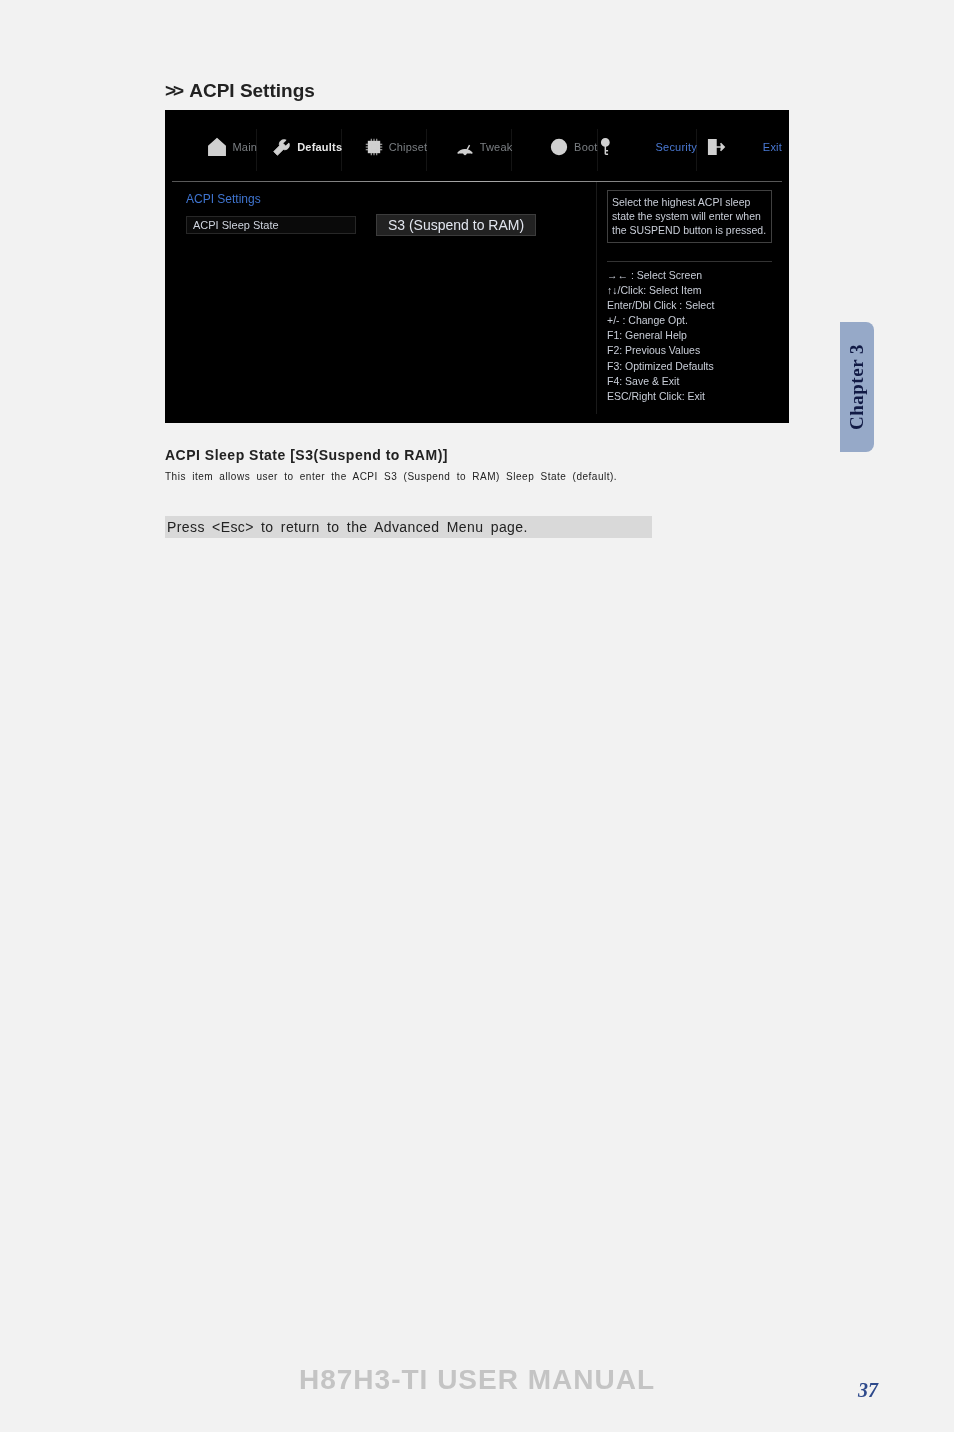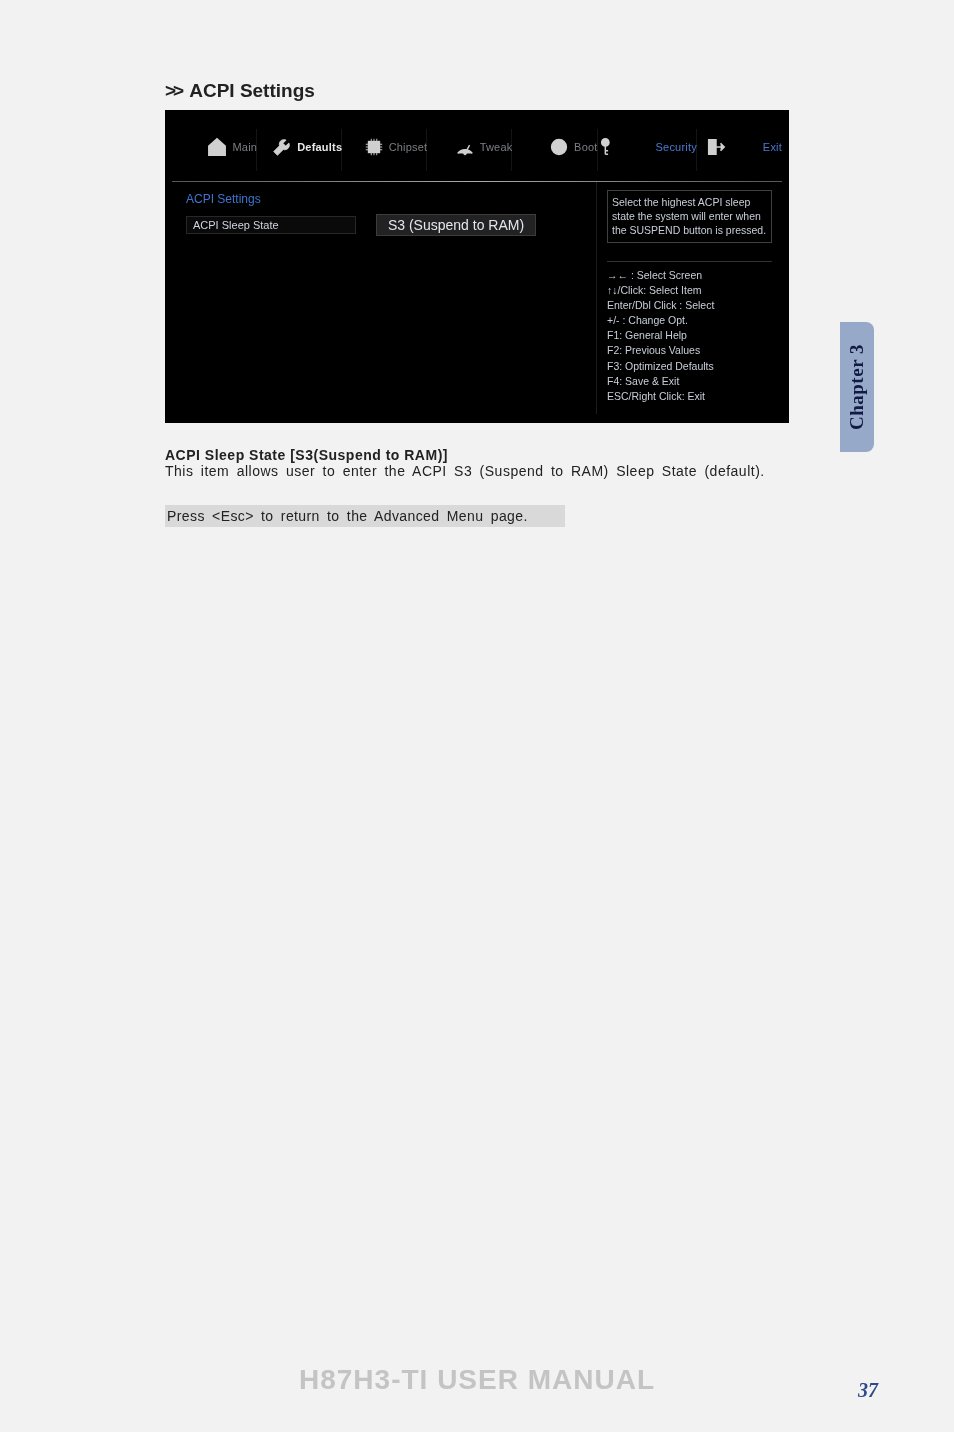--- a/index.html
+++ b/index.html
@@ -137,35 +137,35 @@
   .bios-right .keys-box {
     border-top: 1px solid rgba(255,255,255,0.2);
     padding-top: 6px;
   }
   .bios-right .keys-box div { margin-bottom: 1px; white-space: nowrap; }
   
   .subheading {
     font-weight: 700;
     font-size: 14px;
     letter-spacing: 0.5px;
-    margin-bottom: 0;
+    margin-bottom: 8px;
   }
   .subdesc {
-    font-size: 14px;
+    font-size: 10px;
     letter-spacing: 0.5px;
     word-spacing: 3px;
-    margin-bottom: 26px;
+    margin-bottom: 34px;
   }
   .esc-note {
     background: #d9d9d9;
     font-size: 14px;
     letter-spacing: 0.4px;
     word-spacing: 3px;
     padding: 3px 2px;
-    width: 400px;
+    width: 487px;
   }
   
   .side-tab {
     position: absolute;
     right: 80px;
     top: 322px;
     width: 34px;
     height: 130px;
     background: #96a9c8;
     border-radius: 0 8px 8px 0;

